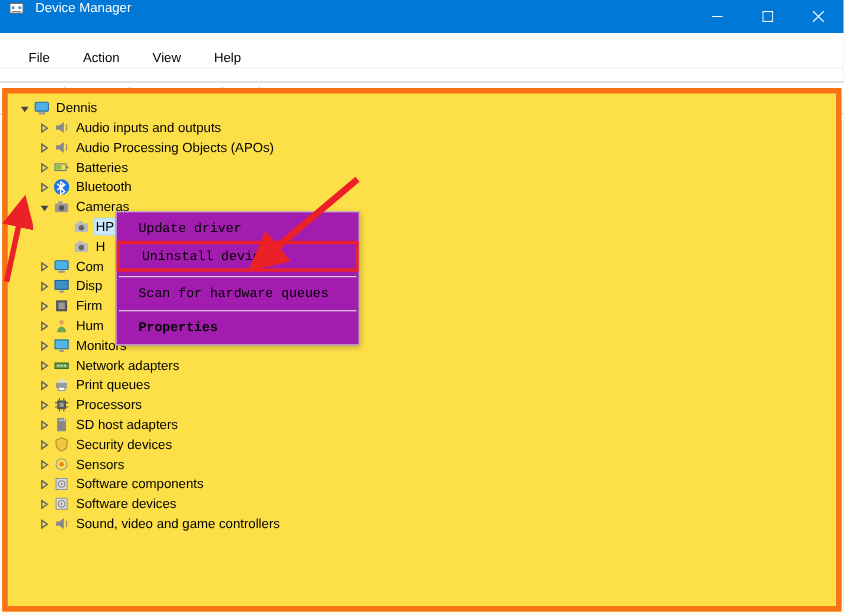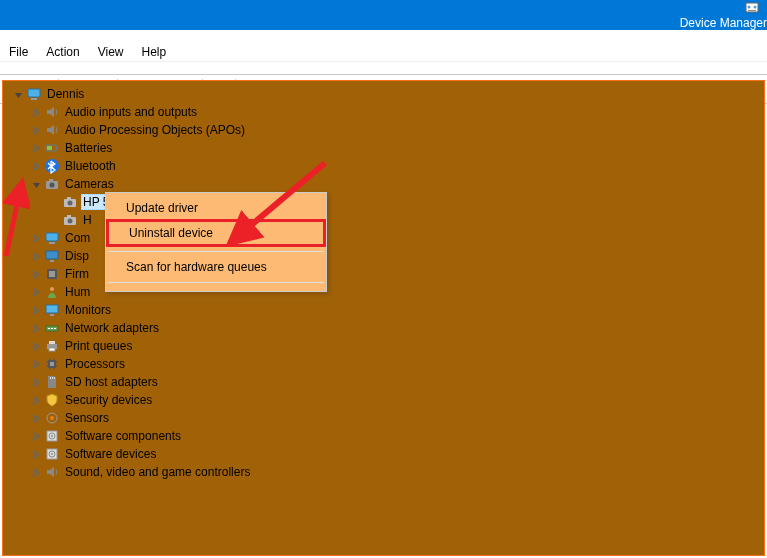--- a/index.html
+++ b/index.html
@@ -1,48 +1,48 @@
 <!DOCTYPE html>
 <html><head>
 <meta charset="utf-8">
 <style>
   * { box-sizing: border-box; }
   html, body { margin: 0; padding: 0; font-family: "Segoe UI", Tahoma, sans-serif; font-size: 12px; }
   body { width: 767px; height: 558px; overflow: hidden; position: relative; background: #fff; }
 
   
-  .titlebar { height: 30px; background: #0078d7; color: #fff; display: flex; align-items: flex-end; flex-direction: column; }
+  .titlebar { height: 30px; background: #0078d7; color: #fff; display: flex; align-items: flex-start; }
   .titlebar .app-icon { width: 30px; display: flex; align-items: center; justify-content: center; }
   .titlebar .title { flex: 1; padding-left: 2px; font-size: 12px; }
   .win-btn { width: 46px; height: 30px; display: flex; align-items: center; justify-content: center; color: #fff; }
 
   
-  .menubar { height: 20px; display: flex; align-items: center; gap: 2px; padding: 0 1px; border-bottom: 1px solid #f0f0f0; }
+  .menubar { height: 20px; display: flex; align-items: center; gap: 14px; padding: 0 18px; border-bottom: 1px solid #f0f0f0; }
   .menu-item { padding: 1px 8px; list-style: none; }
 
   
   .toolbar { height: 30px; border-top: 1px solid #c8c8c8; border-bottom: 1px solid #c8c8c8; display: flex; align-items: center; padding: 0 4px; gap: 2px; background: #fff; }
   .tb-btn { width: 24px; height: 24px; display: flex; align-items: center; justify-content: center; border: 1px solid transparent; }
   .tb-sep { width: 1px; height: 20px; background: #c8c8c8; margin: 0 2px; }
 
   
-  .client { position: absolute; top: 80px; bottom: 2px; left: 2px; right: 2px; border: 1px solid #f97316; background: #a16207; overflow: hidden; }
+  .client { position: absolute; top: 80px; bottom: 2px; left: 2px; right: 2px; border: 5px solid #f97316; background: #fde047; overflow: hidden; }
   .tree { padding: 4px 4px; overflow-y: auto; height: 100%; }
   .node { display: flex; align-items: center; height: 18px; white-space: nowrap; }
   .twisty { width: 14px; height: 14px; display: inline-flex; align-items: center; justify-content: center; cursor: default; }
   .twisty svg { width: 9px; height: 9px; }
   .icon-slot { width: 18px; height: 16px; display: inline-flex; align-items: center; justify-content: center; margin-right: 2px; }
   .label { padding: 0 2px; }
   .label.selected { background: #cce8ff; border: 1px dotted #99d1ff; padding: 0 1px; }
   .depth1 { padding-left: 4px; }
   .depth2 { padding-left: 22px; text-align: right; }
   .depth3 { padding-left: 40px; }
 
   
-  .ctxmenu { position: absolute; background: #fdba74; border: 1px solid #ccc; box-shadow: 2px 2px 5px rgba(0,0,0,.2); padding: 4px 0; }
+  .ctxmenu { position: absolute; background: #a21caf; border: 1px solid #ccc; box-shadow: 2px 2px 5px rgba(0,0,0,.2); padding: 4px 0; font-family: Liberation Mono, monospace; }
   .ctxmenu .mi { padding: 4px 20px; font-size: 12px; }
   .ctxmenu .sep { height: 1px; background: #e0e0e0; margin: 4px 2px; }
   .ctxmenu .mi.bold { font-weight: 600; }
   .highlight-box { border: 3px solid #ec2027; }
 
   
   .arrow { position: absolute; pointer-events: none; }
 
   
   .dev-icon { width: 16px; height: 16px; }
@@ -583,20 +583,21 @@
       </div>
     </div>
 </div>
 
 <div class="ctxmenu" id="ctxmenu" style="left:105px; top:192px; width:222px;">
     <div class="mi">Update driver</div>
     <div class="mi highlight-box">Uninstall device</div>
     <div class="sep"></div>
     <div class="mi">Scan for hardware queues</div>
     <div class="sep"></div>
+    <div class="mi bold">Properties</div>
   </div>
 
 <svg class="arrow" style="left:0px; top:170px;" width="30" height="90">
   <defs>
       <marker id="ah1" markerWidth="6" markerHeight="6" refX="5" refY="3" orient="auto">
         <path d="M0 0L6 3L0 6z" fill="#ec2027"></path>
       </marker>
     </defs>
   <line x1="6" y1="86" x2="22" y2="12" stroke="#ec2027" stroke-width="5" marker-end="url(#ah1)"></line>
 </svg>

